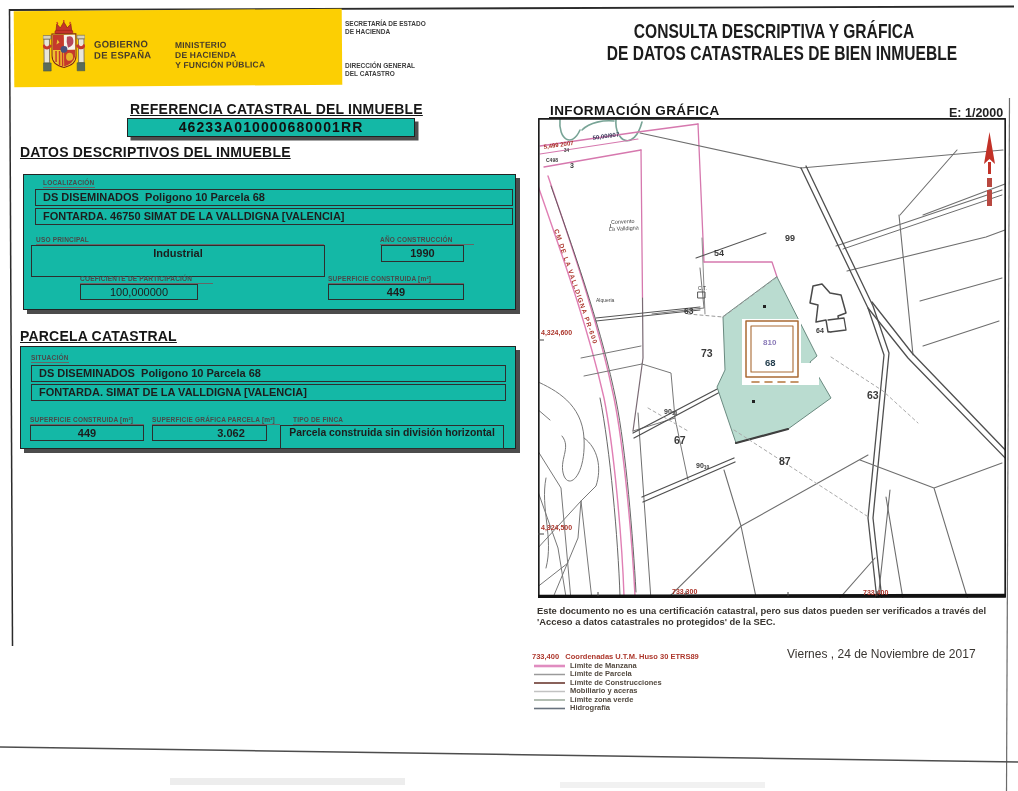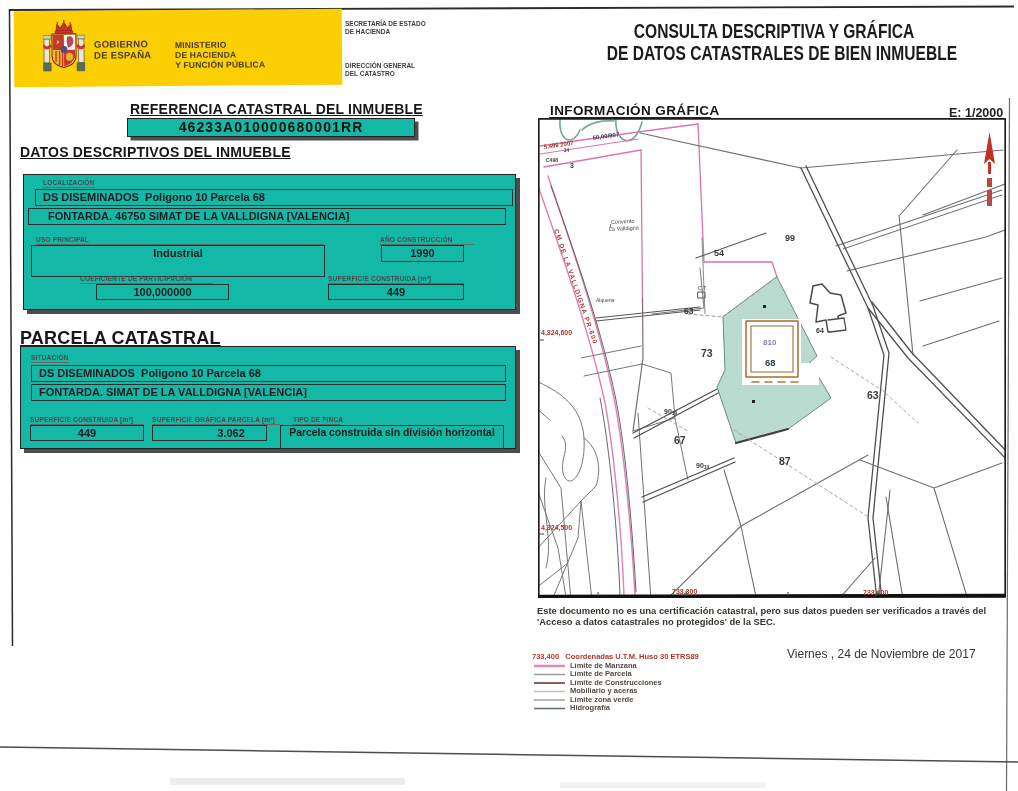--- a/index.html
+++ b/index.html
@@ -72,40 +72,40 @@
 <div class="bx" style="left:127px;top:118px;width:288px;height:19px;border-width:1.6px;border-color:#222;box-shadow:3.5px 3.5px 0 #4e4e4e;text-align:center;line-height:17px;font-size:14px;font-weight:bold;color:#111;letter-spacing:1.1px;">46233A010000680001RR</div>
 
 <div class="abs" style="left:20px;top:144px;font-size:14px;font-weight:bold;color:#161616;text-decoration:underline;letter-spacing:0.2px;">DATOS DESCRIPTIVOS DEL INMUEBLE</div>
 
 <div class="bx" style="left:23px;top:174px;width:493px;height:136px;border-width:1.8px;border-color:#232323;box-shadow:4px 4px 0 #4c4c4c;">
 
   <div class="lbl" style="left:19px;top:4px;">LOCALIZACIÓN</div>
 
   <div class="bx" style="left:11px;top:14px;width:478px;height:17px;font-size:11px;font-weight:bold;color:#1d1d1d;line-height:15px;padding-left:7px;">DS DISEMINADOS&nbsp; Poligono 10 Parcela 68</div>
 
-  <div class="bx" style="left:4px;top:33px;width:478px;height:17px;font-size:11px;font-weight:bold;color:#1d1d1d;line-height:15px;padding-left:19px;">FONTARDA. 46750 SIMAT DE LA VALLDIGNA [VALENCIA]</div>
+  <div class="bx" style="left:11px;top:33px;width:478px;height:17px;font-size:11px;font-weight:bold;color:#1d1d1d;line-height:15px;padding-left:7px;">FONTARDA. 46750 SIMAT DE LA VALLDIGNA [VALENCIA]</div>
 
   <div class="lbl" style="left:12px;top:61px;width:288px;">USO PRINCIPAL</div>
 
   <div class="bx" style="left:7px;top:70px;width:294px;height:32px;font-size:11px;font-weight:bold;color:#1d1d1d;line-height:15px;text-align:center;">Industrial</div>
 
   <div class="lbl" style="left:356px;top:61px;width:94px;">AÑO CONSTRUCCIÓN</div>
 
   <div class="bx" style="left:357px;top:70px;width:83px;height:17px;font-size:11px;font-weight:bold;color:#1d1d1d;line-height:15px;text-align:center;">1990</div>
 
   <div class="lbl" style="left:56px;top:100px;width:133px;">COEFICIENTE DE PARTICIPACIÓN</div>
 
-  <div class="bx" style="left:72px;top:109px;width:133px;height:16px;font-size:11px;font-weight:bold;color:#1d1d1d;line-height:14px;text-align:center;">100,000000</div>
+  <div class="bx" style="left:56px;top:109px;width:118px;height:16px;font-size:11px;font-weight:normal;color:#1d1d1d;line-height:14px;text-align:center;">100,000000</div>
 
   <div class="lbl" style="left:304px;top:100px;width:136px;">SUPERFICIE CONSTRUIDA [m²]</div>
 
   <div class="bx" style="left:304px;top:109px;width:136px;height:16px;font-size:11px;font-weight:bold;color:#1d1d1d;line-height:14px;text-align:center;">449</div>
 </div>
 
-<div class="abs" style="left:20px;top:328px;font-size:18px;font-weight:bold;color:#161616;text-decoration:underline;letter-spacing:0.2px;">PARCELA CATASTRAL</div>
+<div class="abs" style="left:20px;top:328px;font-size:14px;font-weight:bold;color:#161616;text-decoration:underline;letter-spacing:0.2px;">PARCELA CATASTRAL</div>
 
 <div class="bx" style="left:20px;top:346px;width:496px;height:103px;border-width:1.8px;border-color:#232323;box-shadow:4px 4px 0 #4c4c4c;">
 
   <div class="lbl" style="left:10px;top:7px;">SITUACIÓN</div>
 
   <div class="bx" style="left:10px;top:18px;width:475px;height:17px;font-size:11px;font-weight:bold;color:#1d1d1d;line-height:15px;padding-left:7px;">DS DISEMINADOS&nbsp; Poligono 10 Parcela 68</div>
 
   <div class="bx" style="left:10px;top:37px;width:475px;height:17px;font-size:11px;font-weight:bold;color:#1d1d1d;line-height:15px;padding-left:7px;">FONTARDA. SIMAT DE LA VALLDIGNA [VALENCIA]</div>
 
   <div class="lbl" style="left:9px;top:69px;width:114px;">SUPERFICIE CONSTRUIDA [m²]</div>

